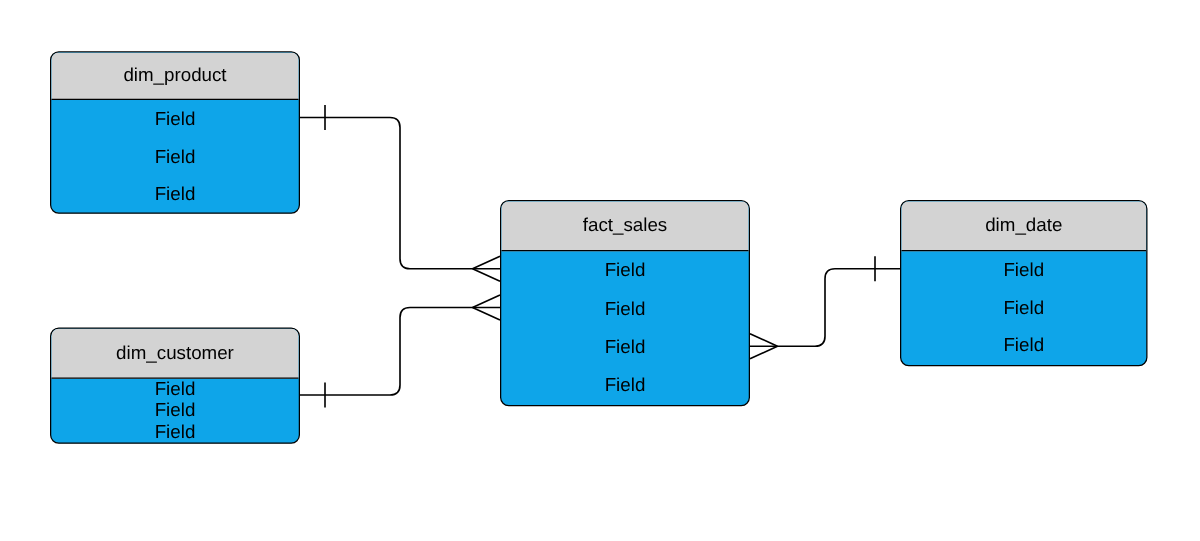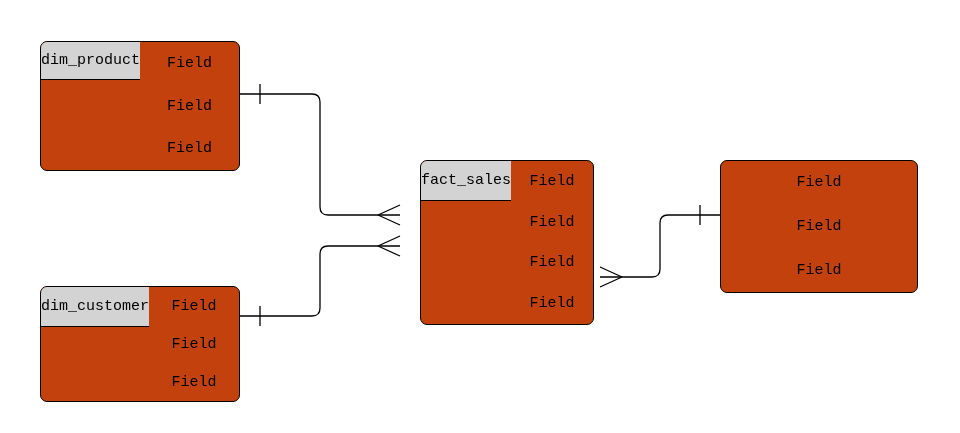--- a/index.html
+++ b/index.html
@@ -14,27 +14,27 @@
     overflow: hidden;
   }
   .connector-layer {
     position: absolute;
     left: 0; top: 0;
     width: 960px; height: 433px;
     pointer-events: none;
   }
   .entity {
     position: absolute;
-    background: #c2410c;
+    background: #0ea5e9;
     border: 1px solid #000000;
     border-radius: 7px;
     overflow: hidden;
     display: flex;
+    flex-direction: column;
     font-size: 15px;
-    font-family: Liberation Mono, monospace;
   }
   .entity-header {
     background: #d3d3d3;
     border-bottom: 1px solid #000000;
     display: flex;
     align-items: center;
     justify-content: center;
     flex: 0 0 auto;
   }
   .entity-body {
@@ -79,40 +79,41 @@
 
   <div class="entity" style="left:40px; top:41px; width:200px; height:130px;">
     <div class="entity-header" style="height:38px;">dim_product</div>
     <div class="entity-body">
       <div class="entity-field">Field</div>
       <div class="entity-field">Field</div>
       <div class="entity-field">Field</div>
     </div>
   </div>
 
-  <div class="entity" style="left:40px; top:262px; width:200px; height:116px;margin-top:24px;">
+  <div class="entity" style="left:40px; top:262px; width:200px; height:93px;">
     <div class="entity-header" style="height:40px;">dim_customer</div>
     <div class="entity-body">
       <div class="entity-field">Field</div>
       <div class="entity-field">Field</div>
       <div class="entity-field">Field</div>
     </div>
   </div>
 
-  <div class="entity" style="left:420px; top:160px; width:174px; height:165px;">
+  <div class="entity" style="left:400px; top:160px; width:200px; height:165px;">
     <div class="entity-header" style="height:40px;">fact_sales</div>
     <div class="entity-body">
       <div class="entity-field">Field</div>
       <div class="entity-field">Field</div>
       <div class="entity-field">Field</div>
       <div class="entity-field">Field</div>
     </div>
   </div>
 
   <div class="entity" style="left:720px; top:160px; width:198px; height:133px;">
+    <div class="entity-header" style="height:40px;">dim_date</div>
     <div class="entity-body">
       <div class="entity-field">Field</div>
       <div class="entity-field">Field</div>
       <div class="entity-field">Field</div>
     </div>
   </div>
 
 </div>
 
 </body></html>

